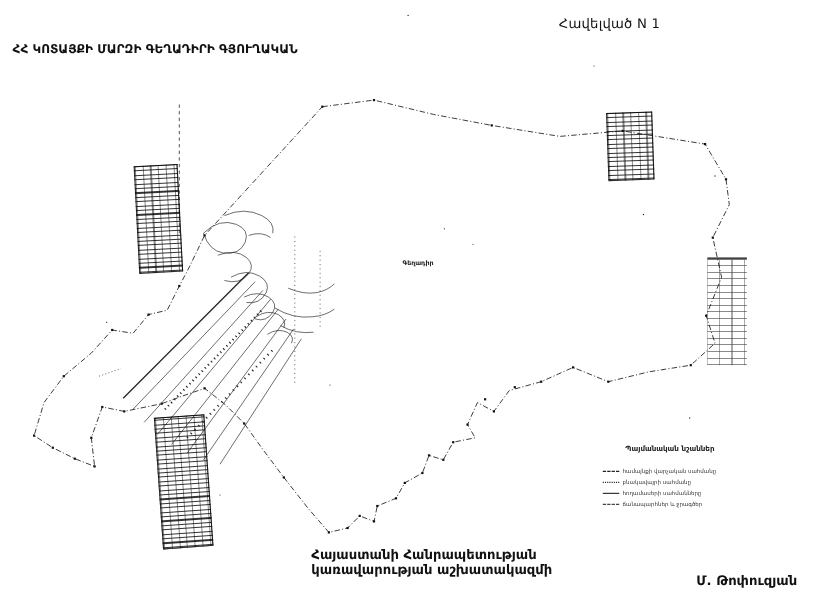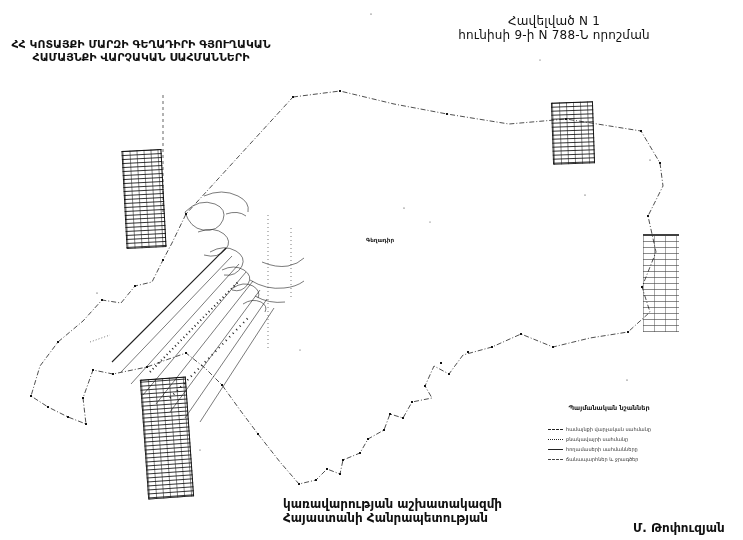--- a/index.html
+++ b/index.html
@@ -181,30 +181,28 @@
     <div class="legend-item">
       <span class="lg-line lg-solid"></span><span>հողամասերի սահմանները</span>
     </div>
     <div class="legend-item">
       <span class="lg-line lg-dashed"></span><span>ճանապարհներ և ջրագծեր</span>
     </div>
   </div>
 
   <div class="appendix">
     <div>Հավելված N 1</div>
-    <div>հունիսի 9-ի N 788-Ն որոշման</div>
   </div>
 
   <div class="title-left">
     <div>ՀՀ ԿՈՏԱՅՔԻ ՄԱՐԶԻ ԳԵՂԱԴԻՐԻ ԳՅՈՒՂԱԿԱՆ</div>
-    <div>ՀԱՄԱՅՆՔԻ ՎԱՐՉԱԿԱՆ ՍԱՀՄԱՆՆԵՐԻ</div>
   </div>
 
   <div class="settlement-label">Գեղադիր</div>
 
   <div class="footer-block">
+    <div>Հայաստանի Հանրապետության</div>
     <div>կառավարության աշխատակազմի</div>
-    <div>Հայաստանի Հանրապետության</div>
   </div>
 
   <div class="signature">Մ. Թոփուզյան</div>
 
 </div>
 
 </body></html>

